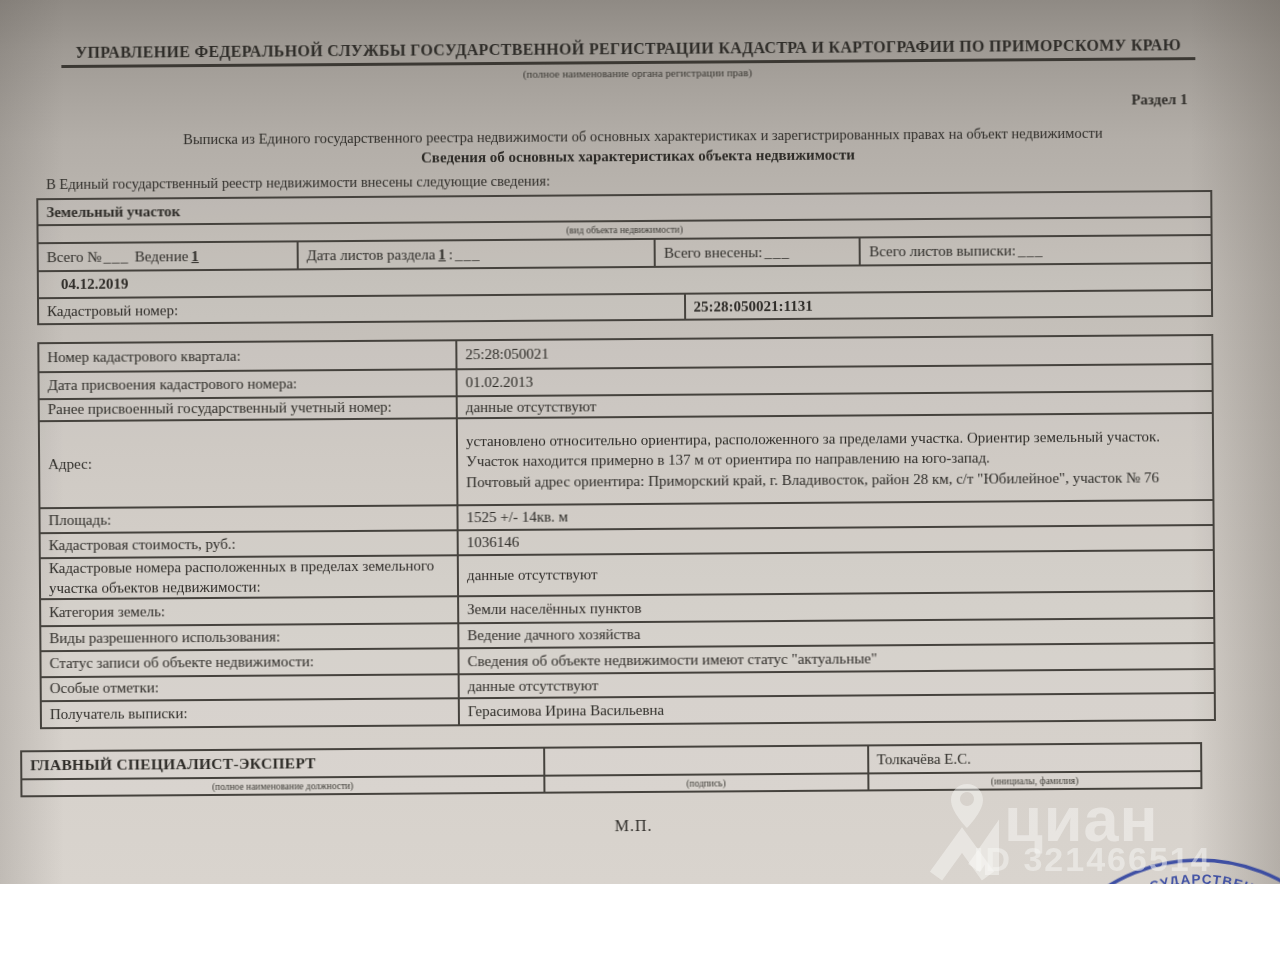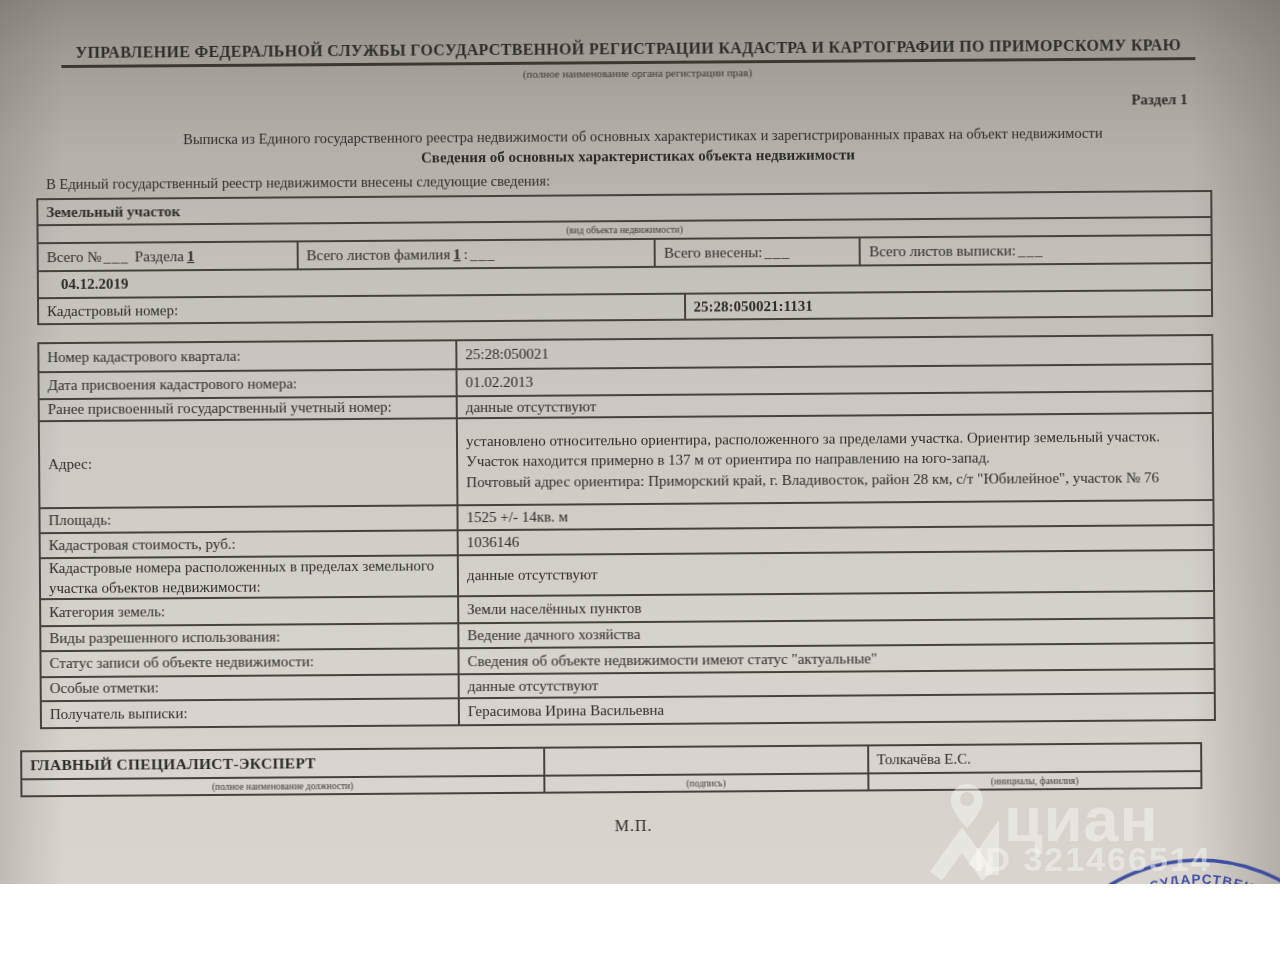--- a/index.html
+++ b/index.html
@@ -85,25 +85,25 @@
           <div class="cell object-type" style="width:100%">Земельный участок</div>
         </div>
       <div class="row">
           <div class="caption-row" style="width:100%">(вид объекта недвижимости)</div>
         </div>
       <div class="row sheet-row">
         <div class="cell c1">
           <span>Всего №</span>
           <span class="blank">___</span>
           <span class="sp"> </span>
-          <span>Раздела</span>
+          <span>Ведение</span>
           <span class="num">1</span>
         </div>
         <div class="cell c2">
-          <span>Всего листов фамилия</span>
+          <span>Дата листов раздела</span>
           <span class="num">1</span>
           <span>:</span>
           <span class="blank">___</span>
         </div>
         <div class="cell c3">
           <span>Всего внесены:</span>
           <span class="blank">___</span>
         </div>
         <div class="cell c4">
           <span>Всего листов выписки:</span>

